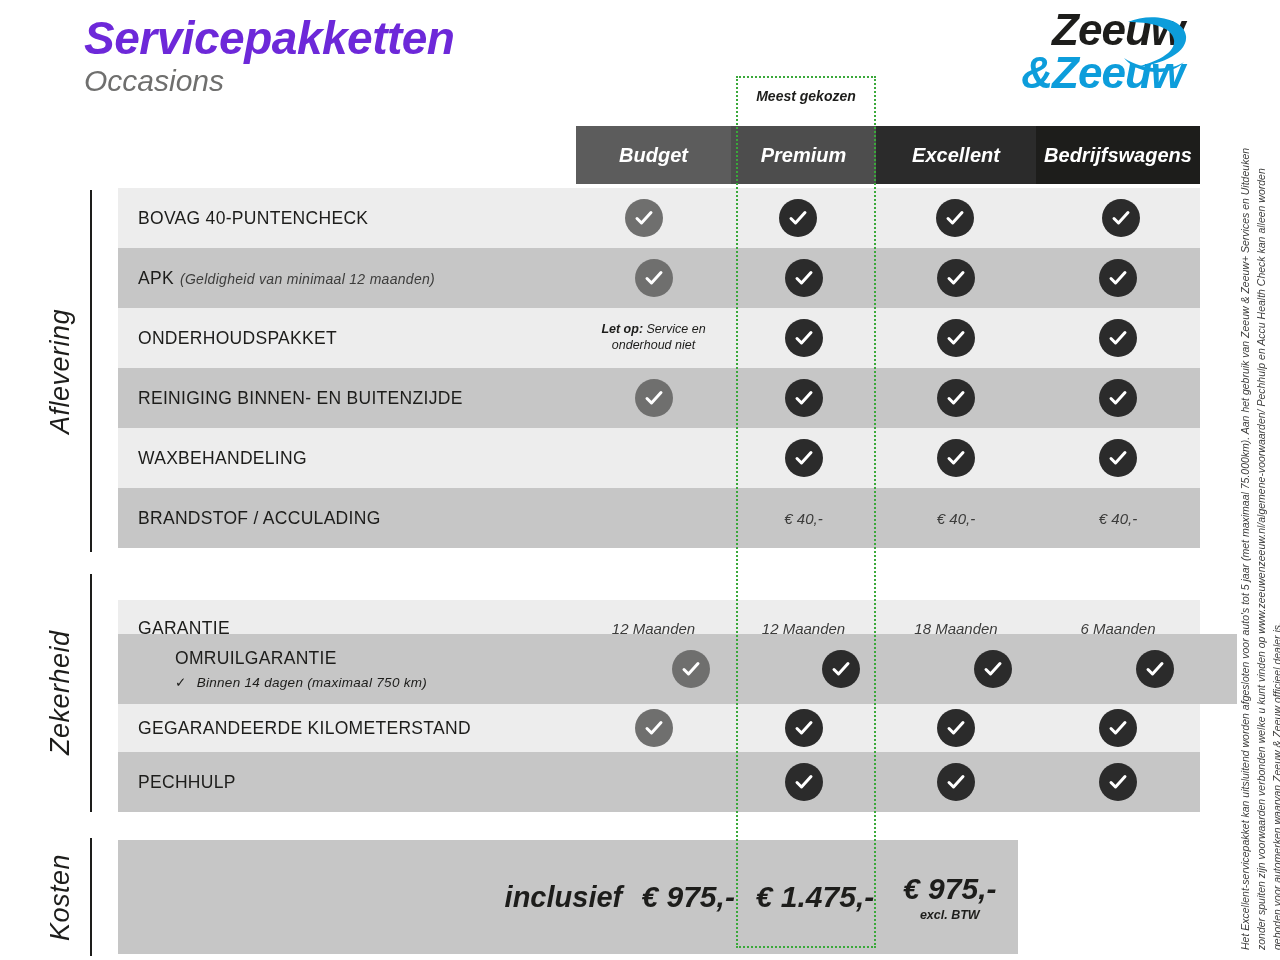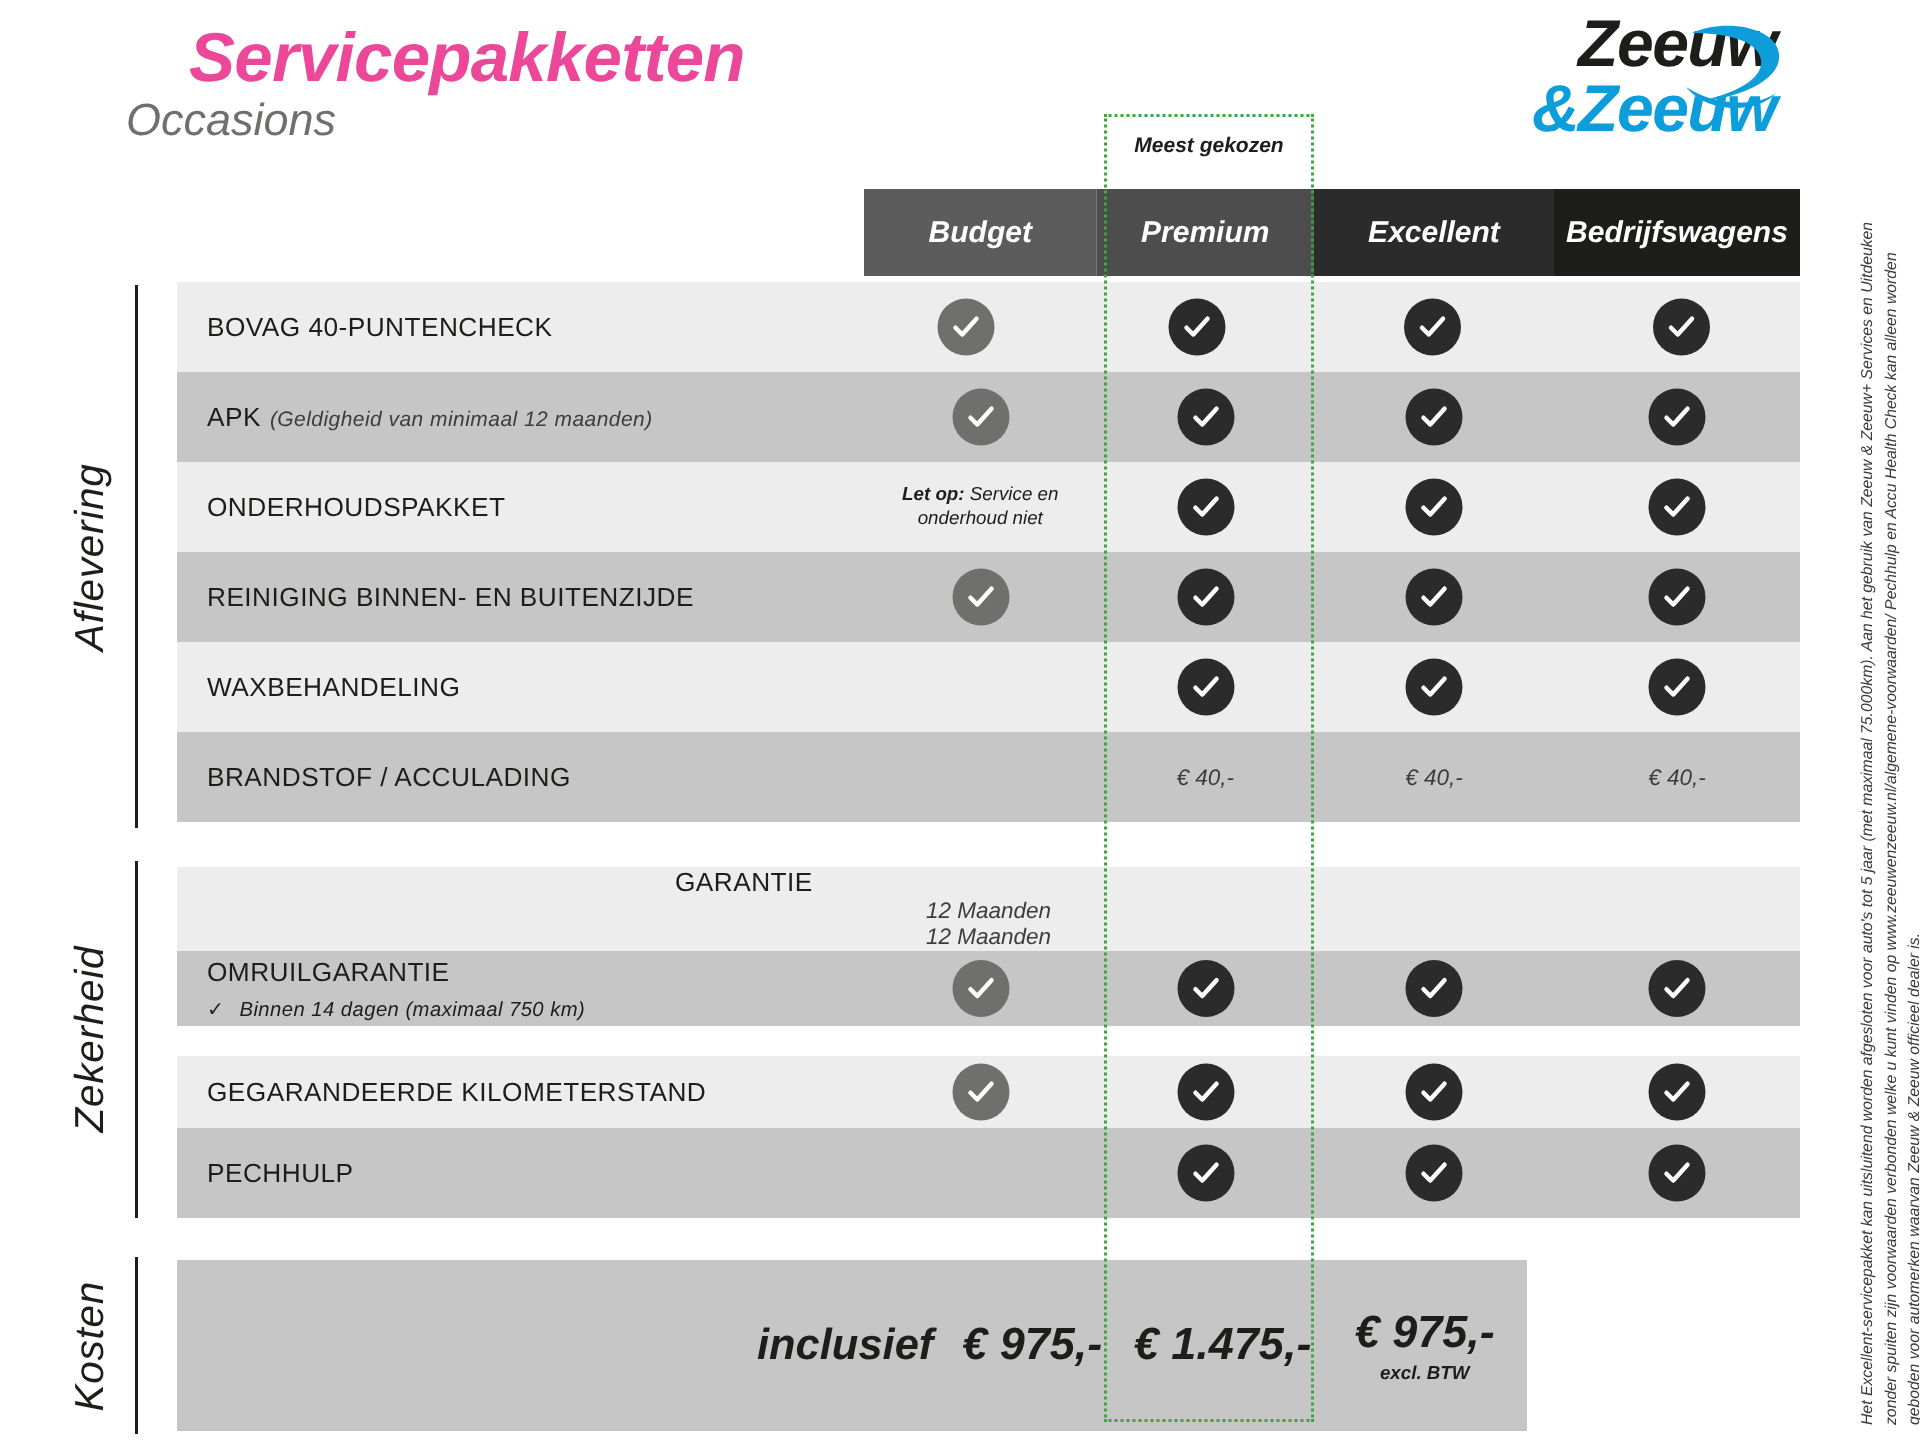--- a/index.html
+++ b/index.html
@@ -27,22 +27,21 @@
     position: absolute;
     left: 84px;
     top: 14px;
   }
   #main-title {
     font-size: 46px;
     font-weight: bold;
     font-style: italic;
     letter-spacing: -0.5px;
     line-height: 1.05;
-    color: #ec4899;
-    margin-left: 42px;
+    color: #6d28d9;
   }
   #subtitle {
     font-size: 30px;
     font-style: italic;
     color: #6f6f6e;
     line-height: 1.1;
     margin-top: 2px;
   }
 
   
@@ -470,31 +469,31 @@
 <div class="row dark" style="top:488px; height:60px;">
   <div class="row-label">
     <span>BRANDSTOF / ACCULADING</span>
   </div>
   <div class="cell c-budget"></div>
   <div class="cell c-premium">€ 40,-</div>
   <div class="cell c-excellent">€ 40,-</div>
   <div class="cell c-bedrijf">€ 40,-</div>
 </div>
 
-<div class="row light" style="top:578px; height:56px;flex-direction:column;">
+<div class="row light" style="top:600px; height:56px;">
   <div class="row-label">
     <span>GARANTIE</span>
   </div>
   <div class="cell c-budget">12 Maanden</div>
   <div class="cell c-premium">12 Maanden</div>
   <div class="cell c-excellent">18 Maanden</div>
   <div class="cell c-bedrijf">6 Maanden</div>
 </div>
 
-<div class="row dark" style="top:634px; height:50px;">
+<div class="row dark" style="top:634px; height:70px;padding-left:37px;">
   <div class="row-label">
     <span>OMRUILGARANTIE</span>
     <span class="note">
       <span class="tick">✓</span><span>Binnen 14 dagen (maximaal 750 km)</span>
     </span>
   </div>
   <div class="cell c-budget">
     <span class="check grey">
       <svg width="20" height="20" viewBox="0 0 20 20">
           <path d="M3 10.5 L7.5 15 L17 4.5" stroke="#fff" stroke-width="3" fill="none" stroke-linecap="round" stroke-linejoin="round"></path>

